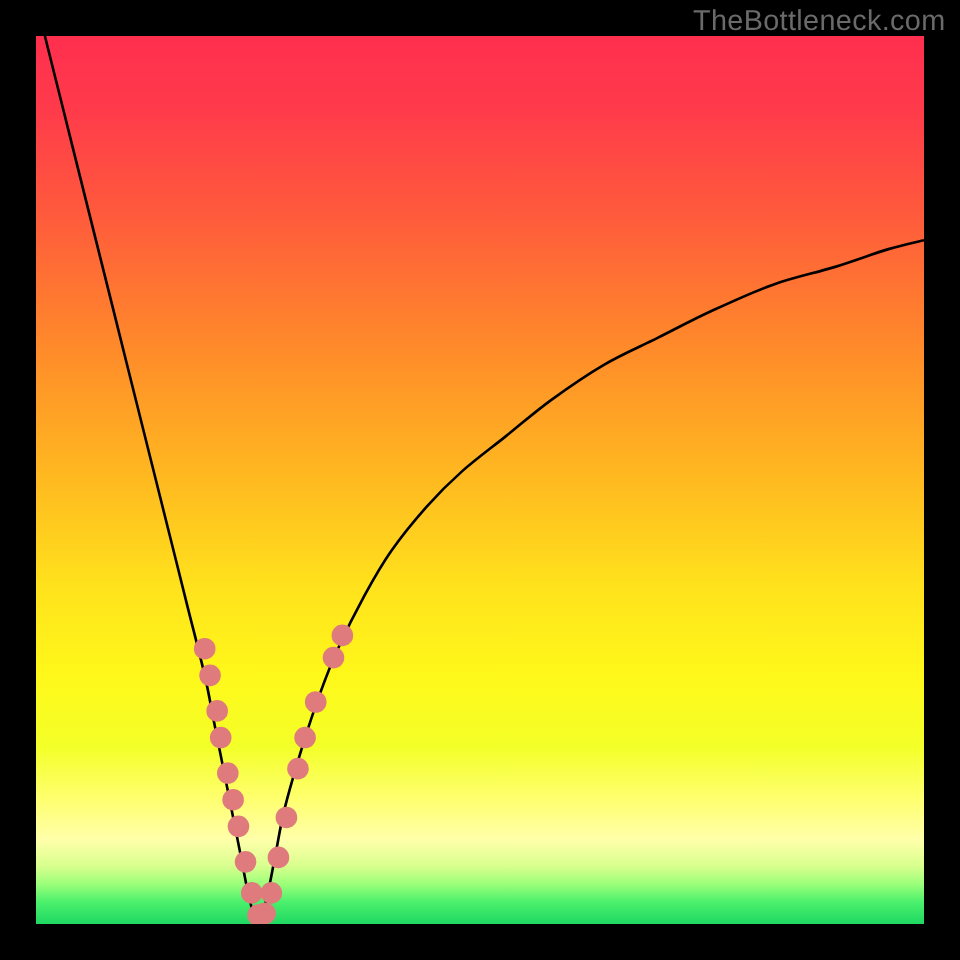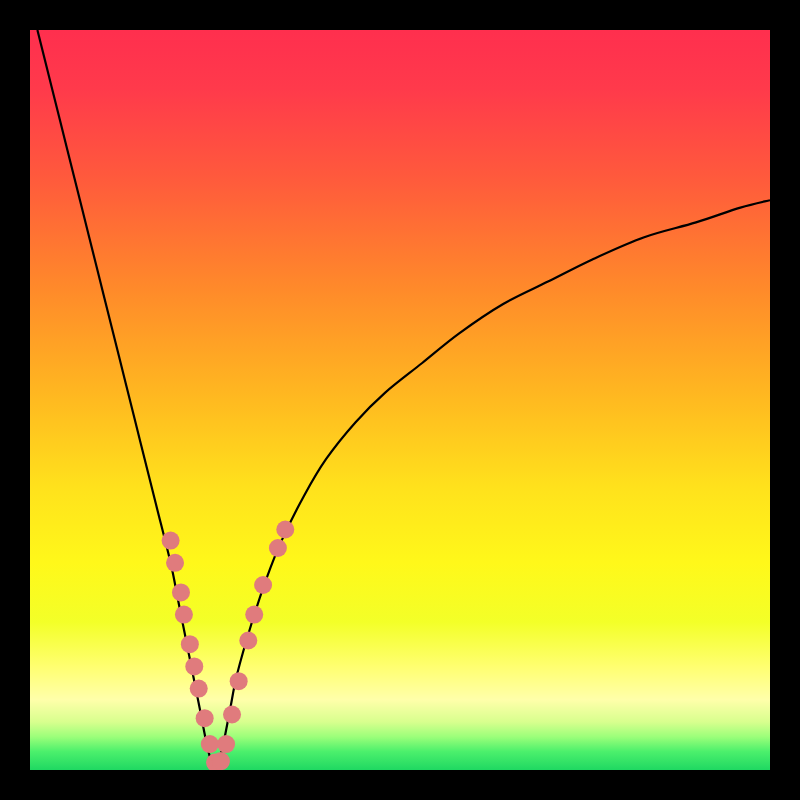--- a/index.html
+++ b/index.html
@@ -54,20 +54,21 @@
   }
   .dot {
     fill: #e07b7d;
     stroke: none;
   }
 </style>
 </head>
 <body>
 
 <div class="frame">
+  <div class="watermark">TheBottleneck.com</div>
   <div class="plot-area">
     <svg class="gradient" viewBox="0 0 740 740" preserveAspectRatio="none">
       <defs>
         <linearGradient id="bg" x1="0" y1="0" x2="0" y2="1">
             <stop offset="0.00%" stop-color="#ff2f4e"></stop>
             <stop offset="8.00%" stop-color="#ff3a4b"></stop>
             <stop offset="20.00%" stop-color="#ff5a3c"></stop>
             <stop offset="35.00%" stop-color="#ff8a2a"></stop>
             <stop offset="50.00%" stop-color="#ffba20"></stop>
             <stop offset="62.00%" stop-color="#ffe21c"></stop>

